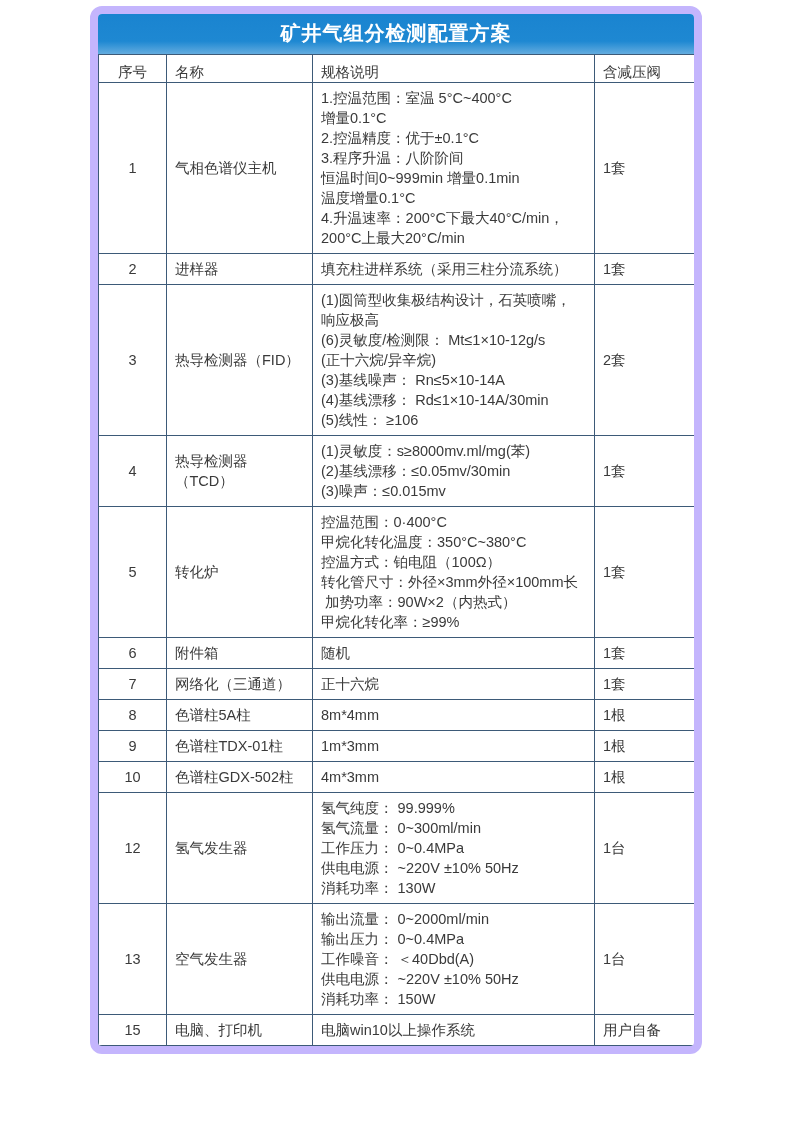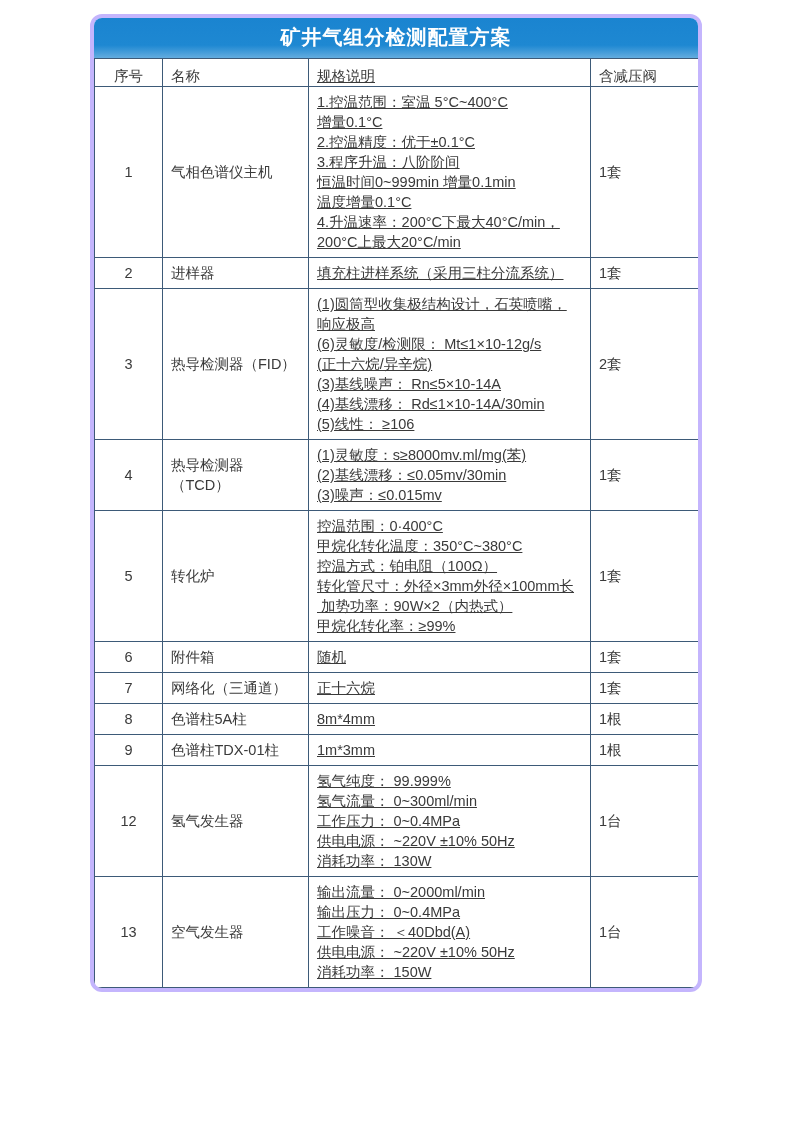--- a/index.html
+++ b/index.html
@@ -2,38 +2,38 @@
 <html><head>
 <meta charset="utf-8">
 <style>
   html,body{margin:0;padding:0;}
   body{
     width:790px;height:1140px;background:#ffffff;position:relative;
     font-family:"Liberation Sans","DejaVu Sans",sans-serif;
     -webkit-font-smoothing:antialiased;
   }
   .sheet{
-    position:absolute;left:90px;top:14px;width:612px;
-    border:4px solid #c4b5fd;border-radius:12px;overflow:hidden;
+    position:absolute;left:90px;top:6px;width:612px;
+    border:8px solid #c4b5fd;border-radius:12px;overflow:hidden;
     background:#ffffff;box-sizing:border-box;
   }
   .title-bar{
     background:linear-gradient(180deg,#1a84d0 0%,#1e88d2 68%,#63acdf 100%);
     color:#ffffff;text-align:center;font-size:20px;font-weight:bold;
     letter-spacing:1px;padding:6px 0 7px 0;
   }
   table{border-collapse:collapse;width:100%;table-layout:fixed;}
   th,td{
     border:1px solid #3d5a78;color:#3a3a3a;font-size:14.5px;line-height:20px;
     padding:5px 8px;vertical-align:middle;text-align:left;font-weight:normal;
     box-sizing:border-box;word-wrap:break-word;
   }
   thead th{padding-top:7px;padding-bottom:0;}
   .c-no{text-align:center;}
-  .c-spec{white-space:pre-wrap;text-decoration:underline;}
+  .c-spec{white-space:pre-wrap;}
   col.w-no{width:68px;} col.w-name{width:146px;} col.w-spec{width:282px;} col.w-qty{width:112px;}
 </style>
 </head>
 <body>
 
 <div class="sheet">
   <div class="title-bar">
     <span>矿井气组分检测配置方案</span>
   </div>
   <table>
@@ -128,20 +128,26 @@
     <td class="c-qty">1根</td>
   </tr>
 
   <tr>
     <td class="c-no">9</td>
     <td class="c-name">色谱柱TDX-01柱</td>
     <td class="c-spec">1m*3mm</td>
     <td class="c-qty">1根</td>
   </tr>
 
+  <tr>
+    <td class="c-no">10</td>
+    <td class="c-name">色谱柱GDX-502柱</td>
+    <td class="c-spec">4m*3mm</td>
+    <td class="c-qty">1根</td>
+  </tr>
 
 
   <tr>
     <td class="c-no">12</td>
     <td class="c-name">氢气发生器</td>
     <td class="c-spec">氢气纯度： 99.999%
 氢气流量： 0~300ml/min
 工作压力： 0~0.4MPa
 供电电源： ~220V ±10% 50Hz
 消耗功率： 130W</td>
@@ -153,15 +159,21 @@
     <td class="c-name">空气发生器</td>
     <td class="c-spec">输出流量： 0~2000ml/min
 输出压力： 0~0.4MPa
 工作噪音： ＜40Dbd(A)
 供电电源： ~220V ±10% 50Hz
 消耗功率： 150W</td>
     <td class="c-qty">1台</td>
   </tr>
 
 
+  <tr>
+    <td class="c-no">15</td>
+    <td class="c-name">电脑、打印机</td>
+    <td class="c-spec">电脑win10以上操作系统</td>
+    <td class="c-qty">用户自备</td>
+  </tr>
 </tbody>
   </table>
 </div>
 
 </body></html>

